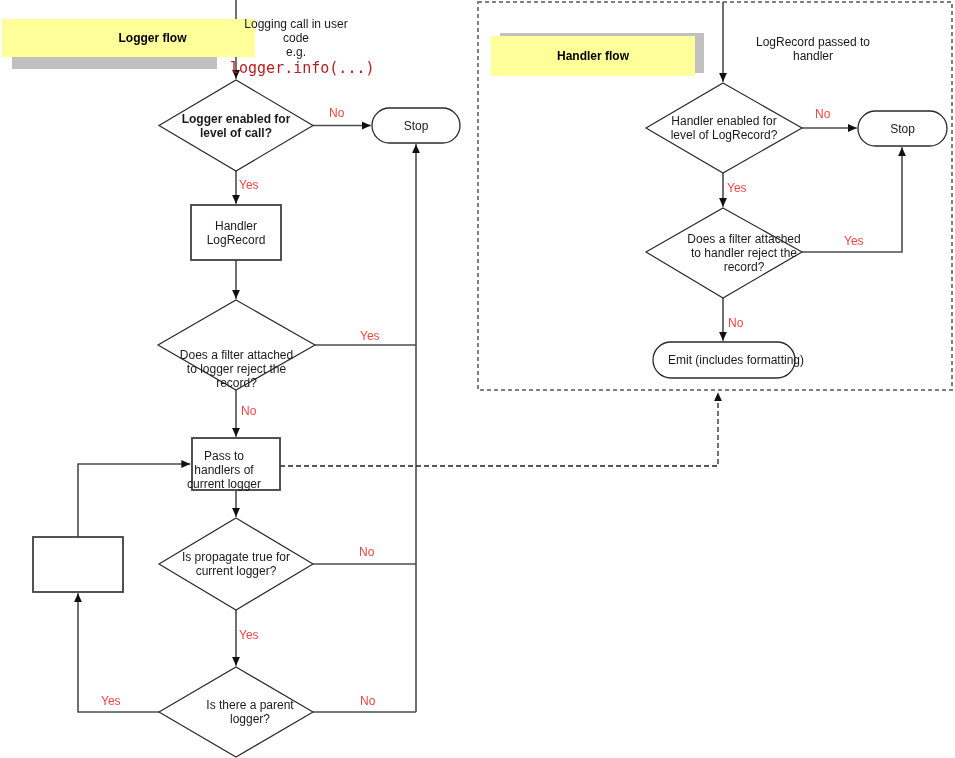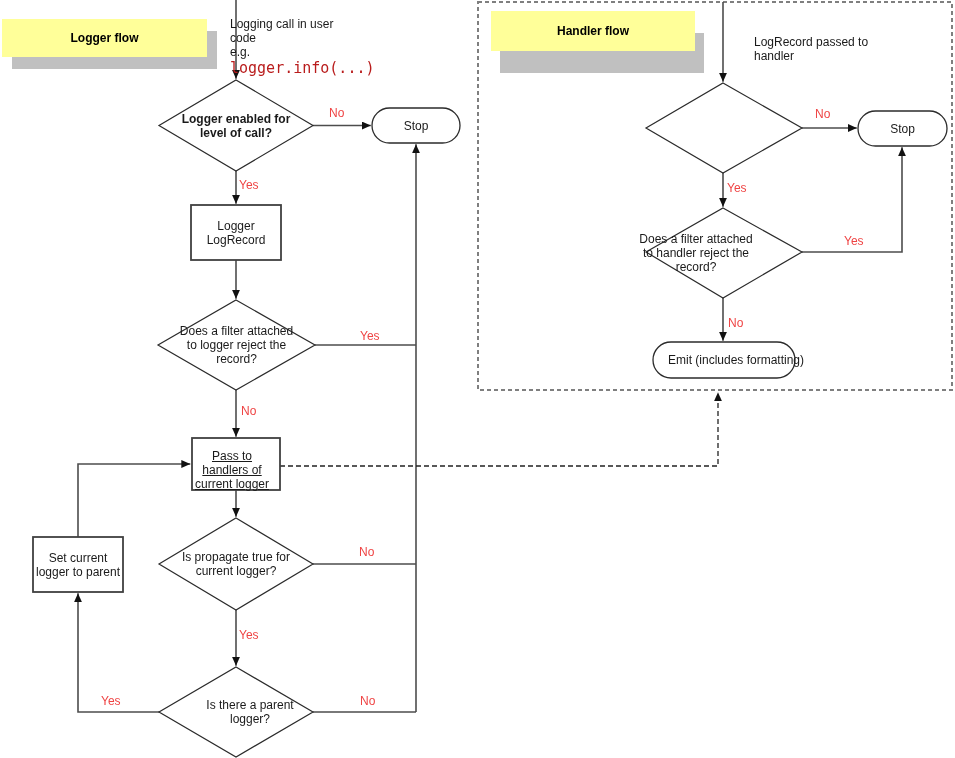--- a/index.html
+++ b/index.html
@@ -13,21 +13,21 @@
   .note-label{
     position:absolute;background:#ffff99;display:flex;align-items:center;justify-content:center;
     font-size:12px;font-weight:bold;color:#000;
   }
   .node-text{
     position:absolute;display:flex;align-items:center;justify-content:center;
     text-align:center;font-size:12px;line-height:14px;color:#1a1a1a;
   }
   .node-text span{display:inline-block;}
   .edge-label{position:absolute;font-size:12px;color:#ef4444;white-space:nowrap;}
-  .entry-note{position:absolute;text-align:left;font-size:12px;line-height:14px;color:#1a1a1a;}
+  .entry-note{position:absolute;text-align:center;font-size:12px;line-height:14px;color:#1a1a1a;}
   .entry-code{
     font-family:"DejaVu Sans Mono",monospace;font-size:15px;color:#b91c1c;
     white-space:nowrap;margin-top:2px;
   }
 </style>
 </head>
 <body>
 
 <div class="canvas">
 
@@ -75,26 +75,26 @@
     <polygon points="236,667 313,712 236,757 159,712" fill="#ffffff" stroke="#2b2b2b" stroke-width="1.2"></polygon>
     <rect x="33" y="537" width="90" height="55" fill="#ffffff" stroke="#404040" stroke-width="1.8"></rect>
 
     <polygon points="723,83 802,128 723,173 646,128" fill="#ffffff" stroke="#2b2b2b" stroke-width="1.2"></polygon>
     <rect x="858" y="111" width="89" height="35" rx="17.5" fill="#ffffff" stroke="#2b2b2b" stroke-width="1.3"></rect>
     <polygon points="723,208 802,252 723,298 646,252" fill="#ffffff" stroke="#2b2b2b" stroke-width="1.2"></polygon>
     <rect x="653" y="342" width="142" height="36" rx="18" fill="#ffffff" stroke="#2b2b2b" stroke-width="1.3"></rect>
   </svg>
 
   <div class="note-shadow" style="left:12px;top:31px;width:205px;height:38px;"></div>
-  <div class="note-label" style="left:2px;top:19px;width:205px;height:38px;">
+  <div class="note-label" style="left:2px;top:19px;width:205px;height:38px;padding-left:48px;">
     <span>Logger flow</span>
   </div>
 
   <div class="note-shadow" style="left:500px;top:33px;width:204px;height:40px;"></div>
-  <div class="note-label" style="left:491px;top:11px;width:204px;height:40px;justify-content:center;">
+  <div class="note-label" style="left:491px;top:36px;width:204px;height:40px;justify-content:center;">
     <span>Handler flow</span>
   </div>
 
   <div class="entry-note" style="left:230px;top:17px;width:132px;">
     <div>Logging call in user</div>
     <div>code</div>
     <div>e.g.</div>
     <div class="entry-code">logger.info(...)</div>
   </div>
 
@@ -102,42 +102,42 @@
     <div>LogRecord passed to handler</div>
   </div>
 
   <div class="node-text" style="left:159px;top:80px;width:154px;height:91px;">
     <span style="width:112px;font-weight:bold;">Logger enabled for level of call?</span>
   </div>
   <div class="node-text" style="left:372px;top:108px;width:88px;height:35px;">
     <span>Stop</span>
   </div>
   <div class="node-text" style="left:191px;top:205px;width:90px;height:55px;">
-    <span style="width:75px;">Logger LogRecord</span>
+    <span style="width:75px;">Handler LogRecord</span>
   </div>
-  <div class="node-text" style="left:158px;top:300px;width:157px;height:90px;">
+  <div class="node-text" style="left:158px;top:300px;width:157px;height:90px;align-items:flex-end;">
     <span style="width:120px;">Does a filter attached to logger reject the record?</span>
   </div>
-  <div class="node-text" style="left:188px;top:438px;width:88px;height:64px;text-decoration:underline;">
+  <div class="node-text" style="left:180px;top:438px;width:88px;height:64px;">
     <span style="width:80px;">Pass to handlers of current logger</span>
   </div>
   <div class="node-text" style="left:159px;top:518px;width:154px;height:92px;">
     <span style="width:112px;">Is propagate true for current logger?</span>
   </div>
   <div class="node-text" style="left:159px;top:667px;width:154px;height:90px;">
     <span style="width:96px;margin-left:28px;">Is there a parent logger?</span>
   </div>
-  <div class="node-text" style="left:33px;top:537px;width:90px;height:55px;">
-    <span style="width:88px;">Set current logger to parent</span>
+
+  <div class="node-text" style="left:646px;top:83px;width:156px;height:90px;">
+    <span style="width:112px;">Handler enabled for level of LogRecord?</span>
   </div>
-
   <div class="node-text" style="left:858px;top:111px;width:89px;height:35px;">
     <span>Stop</span>
   </div>
-  <div class="node-text" style="left:618px;top:208px;width:156px;height:90px;">
+  <div class="node-text" style="left:666px;top:208px;width:156px;height:90px;">
     <span style="width:120px;">Does a filter attached to handler reject the record?</span>
   </div>
   <div class="node-text" style="left:655px;top:342px;width:162px;height:36px;">
     <span>Emit (includes formatting)</span>
   </div>
 
   <div class="edge-label" style="left:329px;top:106px;">No</div>
   <div class="edge-label" style="left:239px;top:178px;">Yes</div>
   <div class="edge-label" style="left:360px;top:329px;">Yes</div>
   <div class="edge-label" style="left:241px;top:404px;">No</div>

